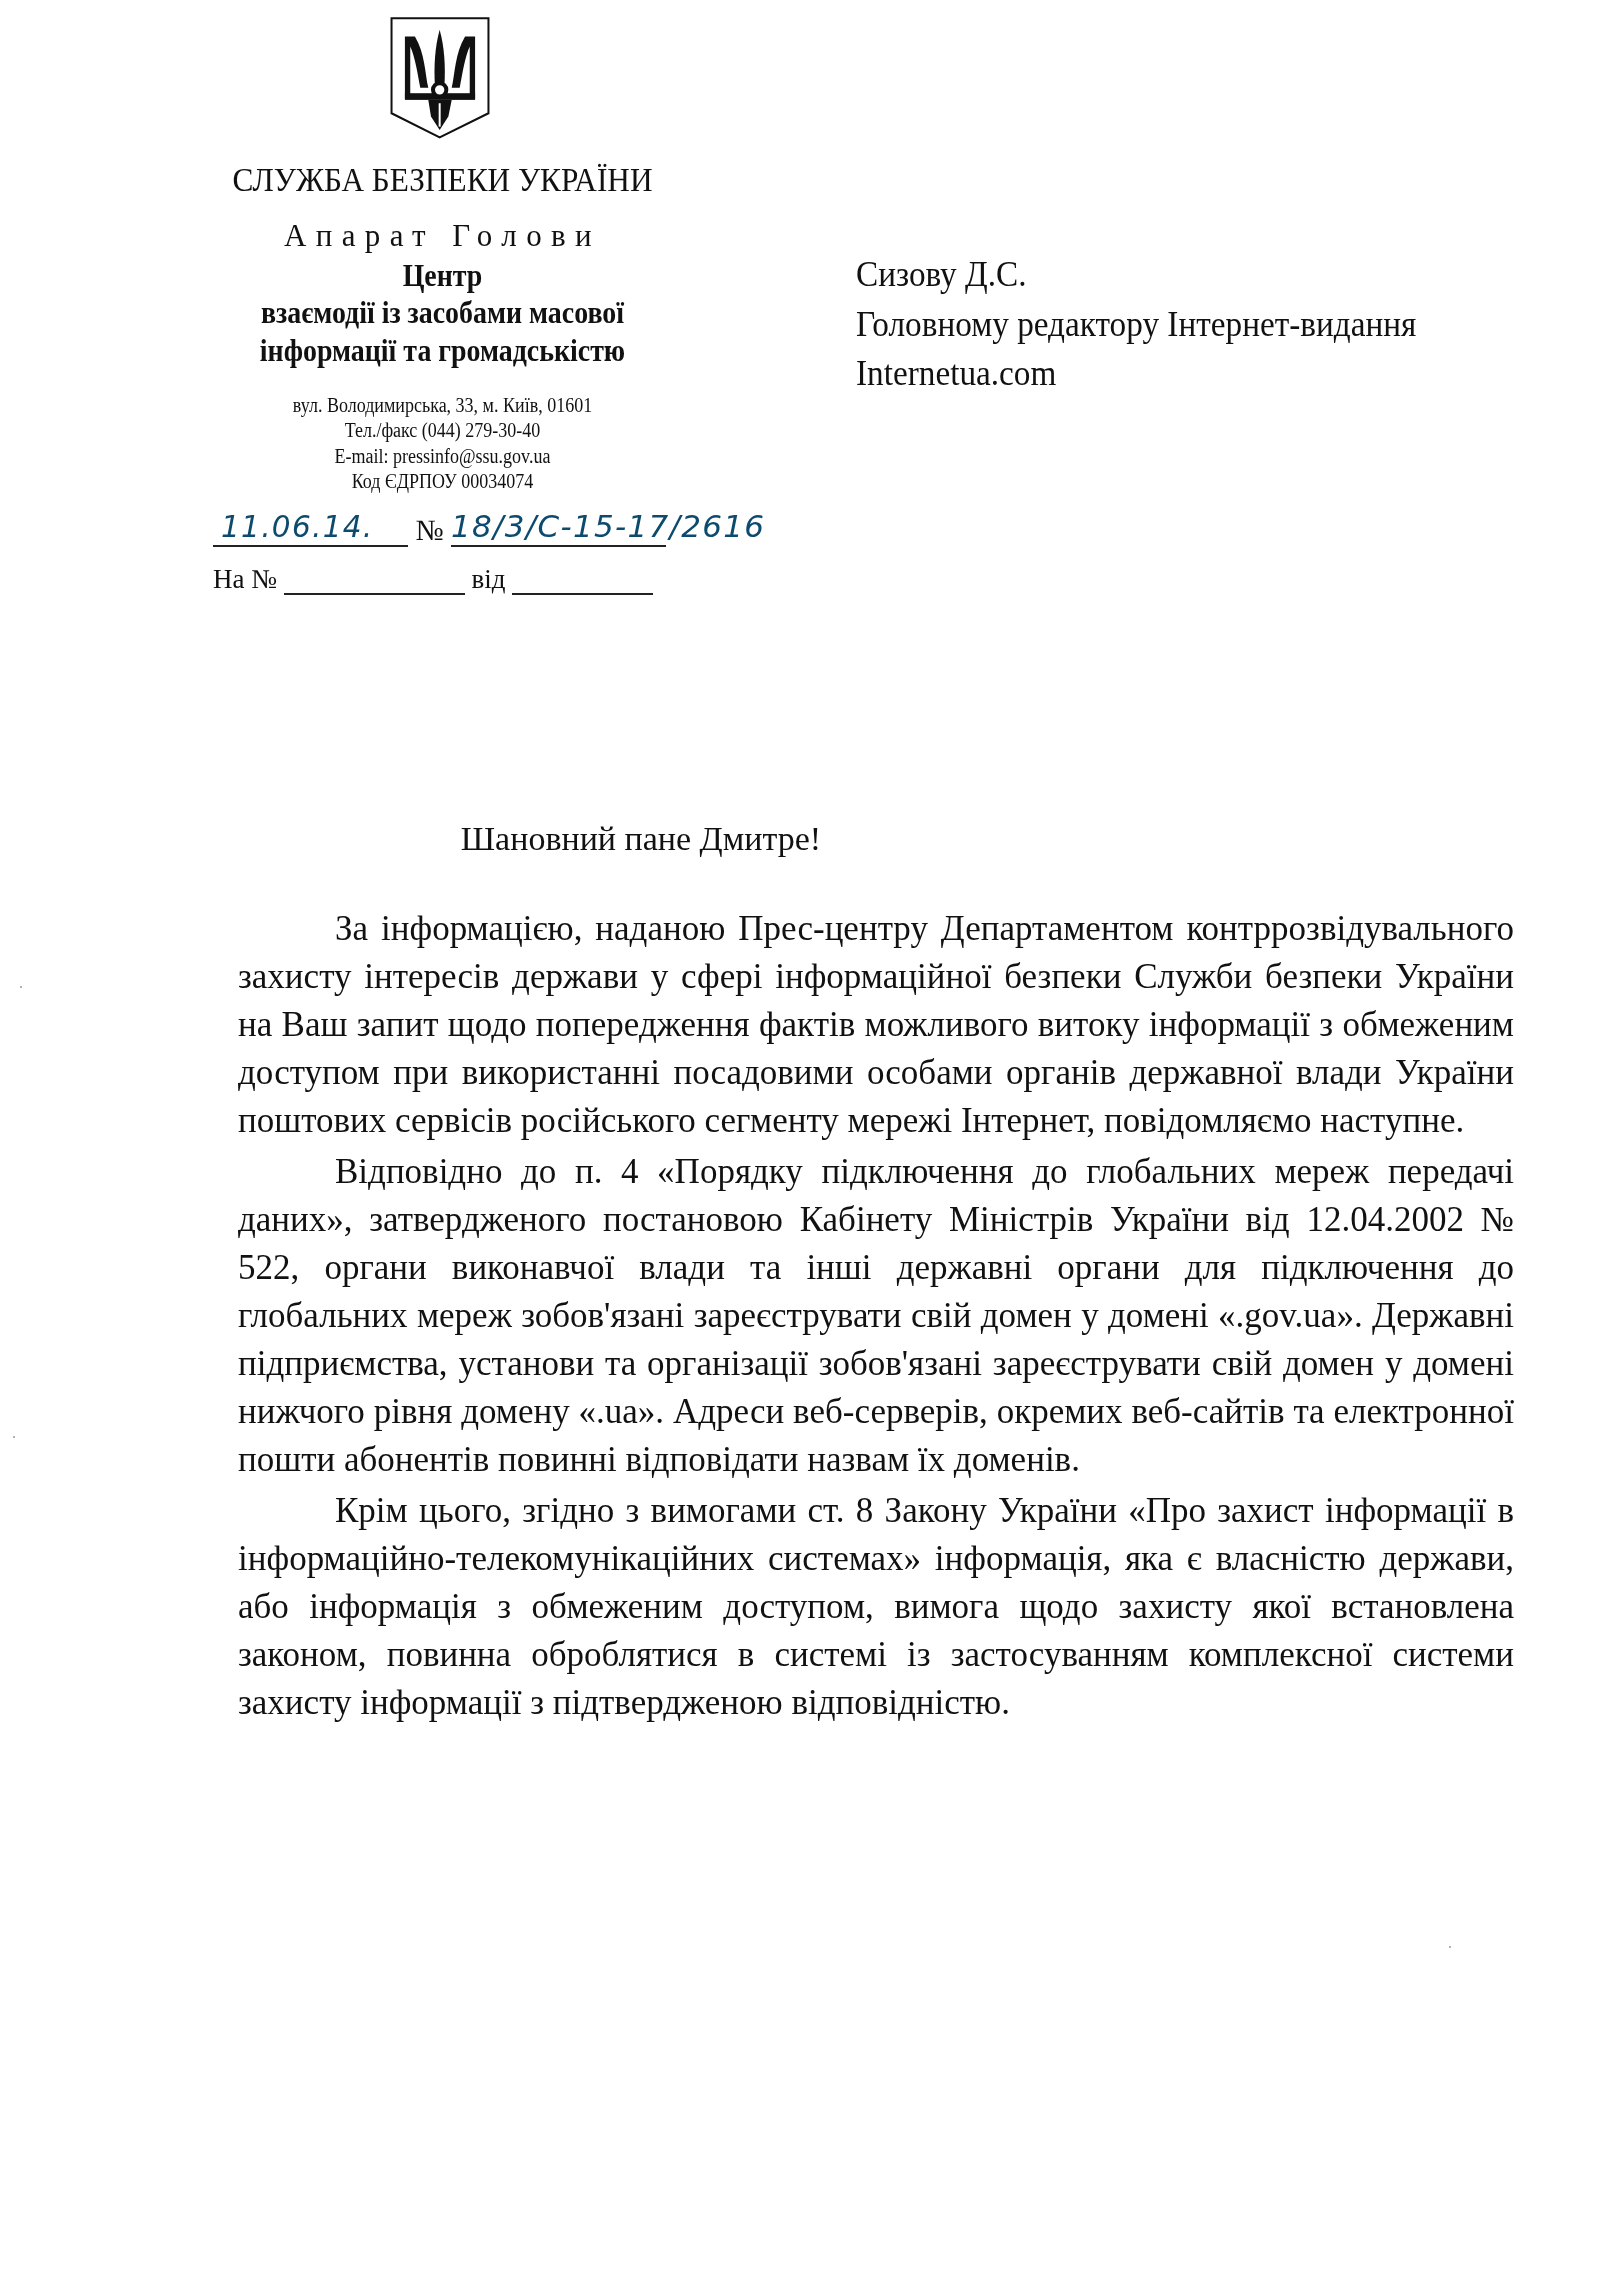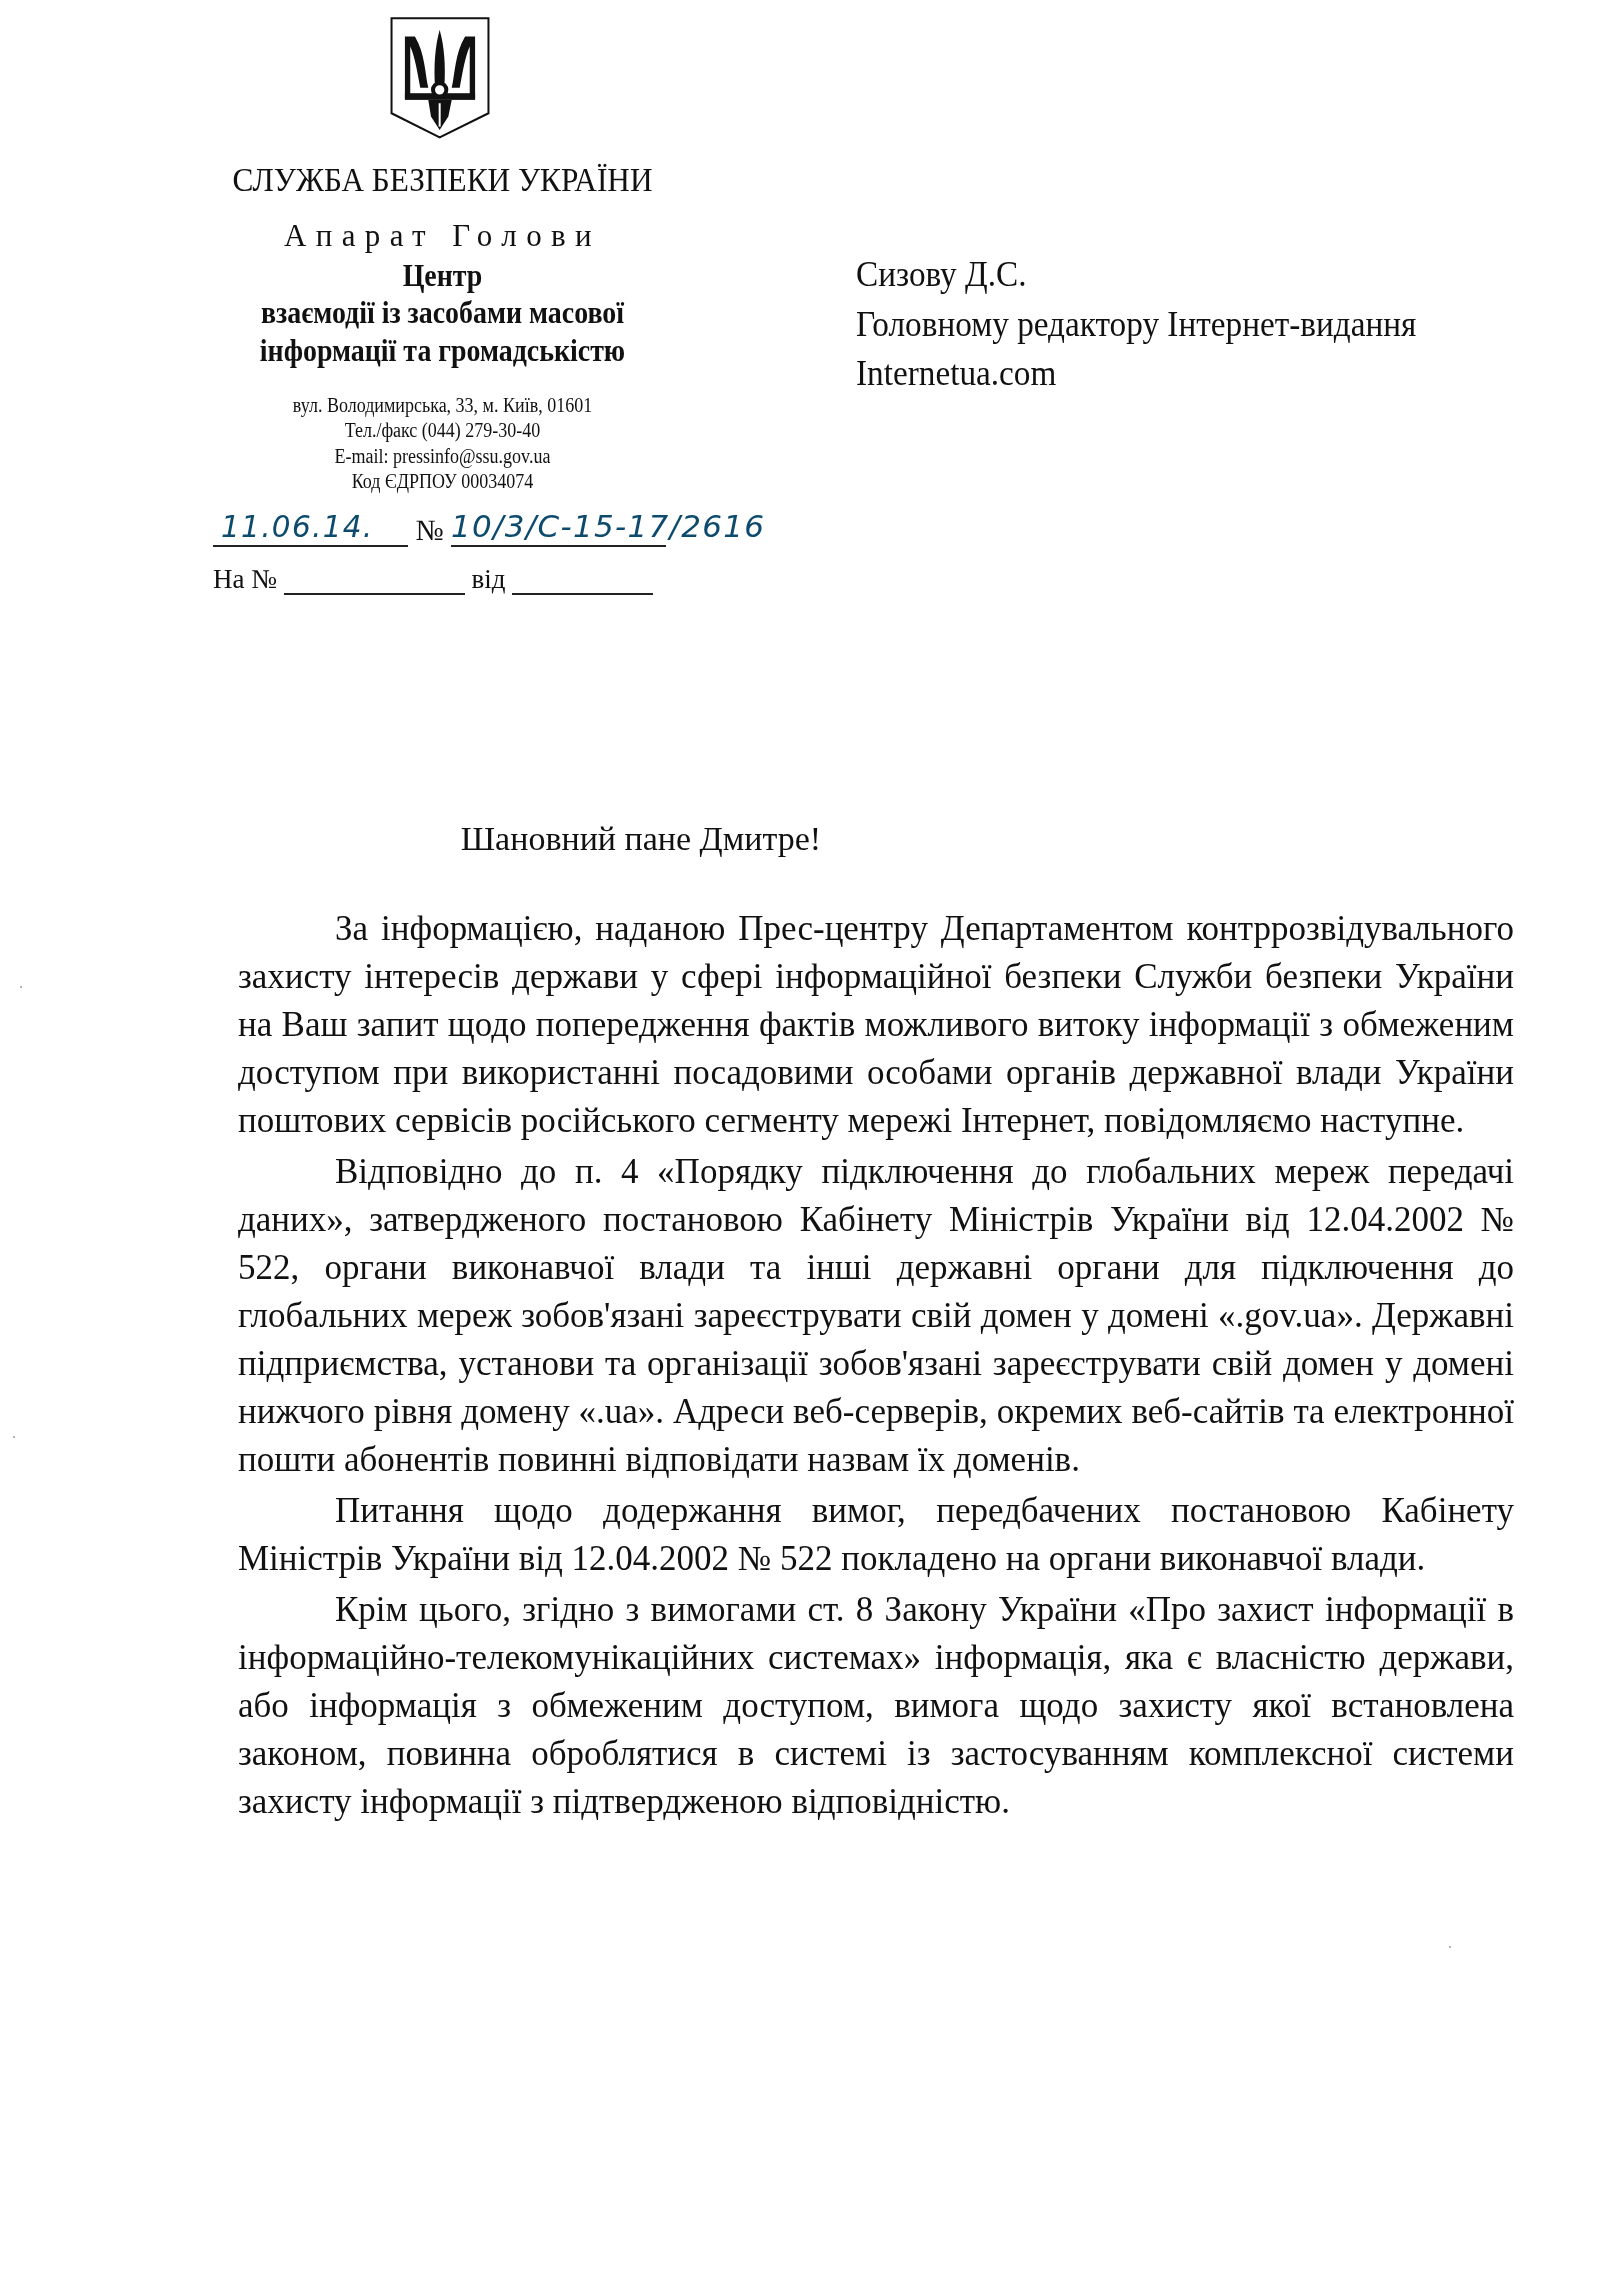--- a/index.html
+++ b/index.html
@@ -54,39 +54,38 @@
 <div class="abs hdr addr addr2">Тел./факс (044) 279-30-40</div>
 <div class="abs hdr addr addr3">E-mail: pressinfo@ssu.gov.ua</div>
 <div class="abs hdr addr addr4">Код ЄДРПОУ 00034074</div>
 
 <div class="abs regline">
   <span class="uline" style="width:195px;">
     <span class="hand">11.06.14.</span>
   </span>
   <span>№</span>
   <span class="uline" style="width:215px;">
-    <span class="hand" style="left:0; font-size:31px;">10/3/С-15-17/2616</span>
+    <span class="hand" style="left:0; font-size:31px;">18/3/С-15-17/2616</span>
   </span>
 </div>
 <div class="abs onref">
   <span>На №</span>
   <span class="blank" style="width:181px;"></span>
   <span>від</span>
   <span class="blank" style="width:141px;"></span>
 </div>
 
 <div class="abs recipient rcp1">Сизову Д.С.</div>
 <div class="abs recipient rcp2">Головному редактору Інтернет-видання</div>
 <div class="abs recipient rcp3">Internetua.com</div>
 
 <div class="abs salute">Шановний пане Дмитре!</div>
 
 <div class="abs body">
   <p>За інформацією, наданою Прес-центру Департаментом контррозвідувального захисту інтересів держави у сфері інформаційної безпеки Служби безпеки України на Ваш запит щодо попередження фактів можливого витоку інформації з обмеженим доступом при використанні посадовими особами органів державної влади України поштових сервісів російського сегменту мережі Інтернет, повідомляємо наступне.</p>
   <p>Відповідно до п. 4 «Порядку підключення до глобальних мереж передачі даних», затвердженого постановою Кабінету Міністрів України від 12.04.2002 № 522, органи виконавчої влади та інші державні органи для підключення до глобальних мереж зобов'язані зареєструвати свій домен у домені «.gov.ua». Державні підприємства, установи та організації зобов'язані зареєструвати свій домен у домені нижчого рівня домену «.ua». Адреси веб-серверів, окремих веб-сайтів та електронної пошти абонентів повинні відповідати назвам їх доменів.</p>
-  <p>Питання щодо додержання вимог, передбачених постановою Кабінету Міністрів України від 12.04.2002 № 522 покладено на органи виконавчої влади.</p>
   <p>Крім цього, згідно з вимогами ст. 8 Закону України «Про захист інформації в інформаційно-телекомунікаційних системах» інформація, яка є власністю держави, або інформація з обмеженим доступом, вимога щодо захисту якої встановлена законом, повинна оброблятися в системі із застосуванням комплексної системи захисту інформації з підтвердженою відповідністю.</p>
 </div>
 
 <div class="abs margin-mark" style="left:20px; top:986px;"></div>
 <div class="abs margin-mark" style="left:13.4px; top:1436px;"></div>
 <div class="abs margin-mark" style="left:1449px; top:1946px;"></div>
 
 
 </body></html>

